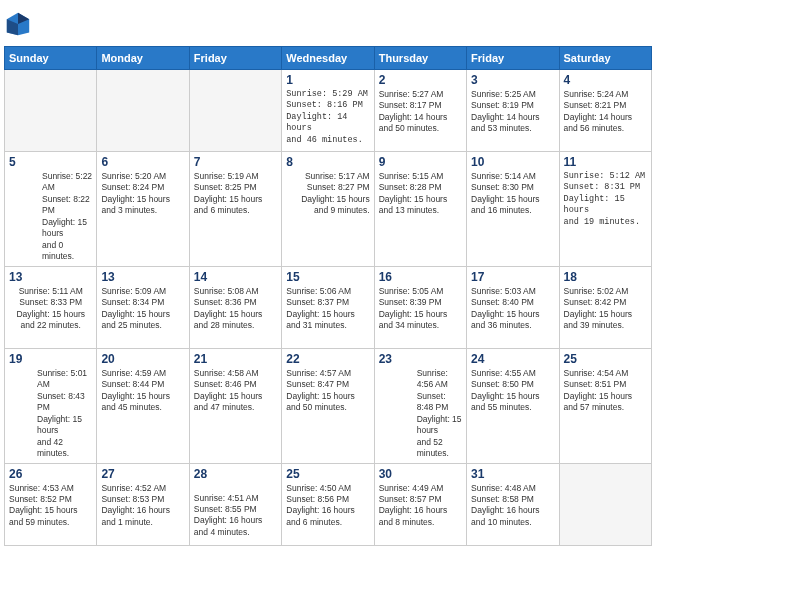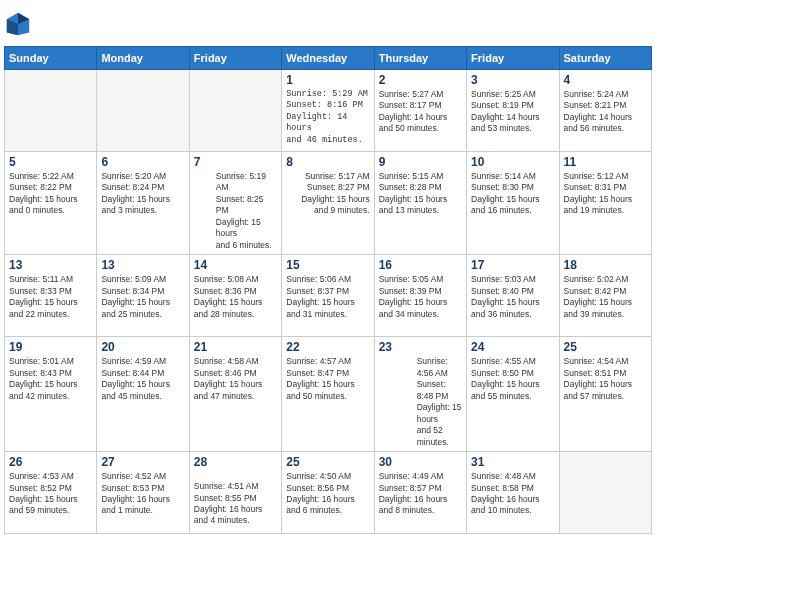--- a/index.html
+++ b/index.html
@@ -157,35 +157,35 @@
             <div class="day-number">4</div>
             <div class="day-info" style="white-space: pre-line;">Sunrise: 5:24 AM
 Sunset: 8:21 PM
 Daylight: 14 hours
 and 56 minutes.</div>
           </td>
         </tr>
         <tr>
           <td>
             <div class="day-number">5</div>
-            <div class="day-info" style="white-space: pre-line;">Sunrise: 5:22 AM
+            <div class="day-info" style="white-space: pre-line; margin-left: 33px;">Sunrise: 5:22 AM
 Sunset: 8:22 PM
 Daylight: 15 hours
 and 0 minutes.</div>
           </td>
           <td>
             <div class="day-number">6</div>
             <div class="day-info" style="white-space: pre-line;">Sunrise: 5:20 AM
 Sunset: 8:24 PM
 Daylight: 15 hours
 and 3 minutes.</div>
           </td>
           <td>
             <div class="day-number">7</div>
-            <div class="day-info" style="white-space: pre-line; margin-left: 22px;">Sunrise: 5:19 AM
+            <div class="day-info" style="white-space: pre-line;">Sunrise: 5:19 AM
 Sunset: 8:25 PM
 Daylight: 15 hours
 and 6 minutes.</div>
           </td>
           <td>
             <div class="day-number">8</div>
             <div class="day-info" style="white-space: pre-line; text-align: right;">Sunrise: 5:17 AM
 Sunset: 8:27 PM
 Daylight: 15 hours
 and 9 minutes.</div>
@@ -199,30 +199,30 @@
           </td>
           <td>
             <div class="day-number">10</div>
             <div class="day-info" style="white-space: pre-line;">Sunrise: 5:14 AM
 Sunset: 8:30 PM
 Daylight: 15 hours
 and 16 minutes.</div>
           </td>
           <td>
             <div class="day-number">11</div>
-            <div class="day-info" style="white-space: pre-line;">Sunrise: 5:12 AM
+            <div class="day-info" style="white-space: pre-line; font-family: Liberation Mono, monospace;">Sunrise: 5:12 AM
 Sunset: 8:31 PM
 Daylight: 15 hours
 and 19 minutes.</div>
           </td>
         </tr>
         <tr>
           <td>
             <div class="day-number">13</div>
-            <div class="day-info" style="white-space: pre-line;">Sunrise: 5:11 AM
+            <div class="day-info" style="white-space: pre-line; text-align: center;">Sunrise: 5:11 AM
 Sunset: 8:33 PM
 Daylight: 15 hours
 and 22 minutes.</div>
           </td>
           <td>
             <div class="day-number">13</div>
             <div class="day-info" style="white-space: pre-line;">Sunrise: 5:09 AM
 Sunset: 8:34 PM
 Daylight: 15 hours
 and 25 minutes.</div>
@@ -259,21 +259,21 @@
             <div class="day-number">18</div>
             <div class="day-info" style="white-space: pre-line;">Sunrise: 5:02 AM
 Sunset: 8:42 PM
 Daylight: 15 hours
 and 39 minutes.</div>
           </td>
         </tr>
         <tr>
           <td>
             <div class="day-number">19</div>
-            <div class="day-info" style="white-space: pre-line;">Sunrise: 5:01 AM
+            <div class="day-info" style="white-space: pre-line; margin-left: 28px;">Sunrise: 5:01 AM
 Sunset: 8:43 PM
 Daylight: 15 hours
 and 42 minutes.</div>
           </td>
           <td>
             <div class="day-number">20</div>
             <div class="day-info" style="white-space: pre-line;">Sunrise: 4:59 AM
 Sunset: 8:44 PM
 Daylight: 15 hours
 and 45 minutes.</div>

